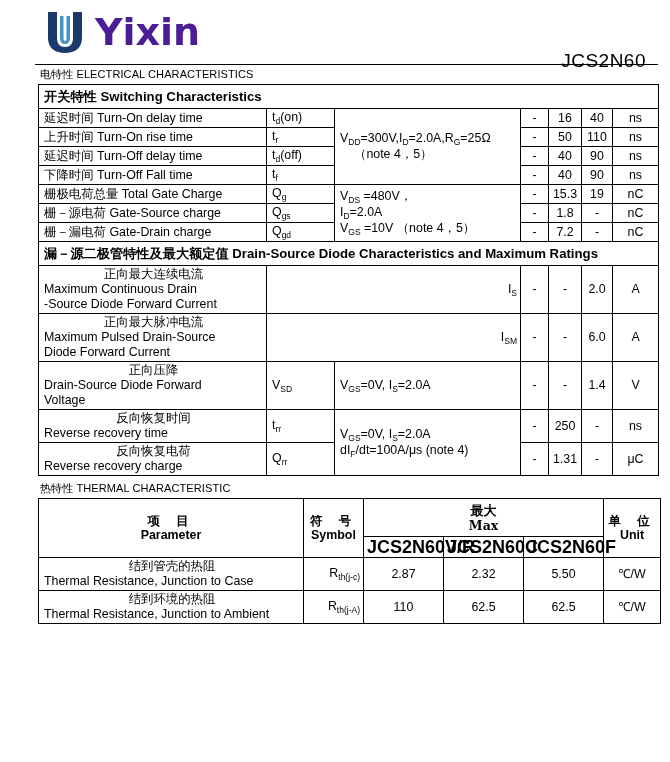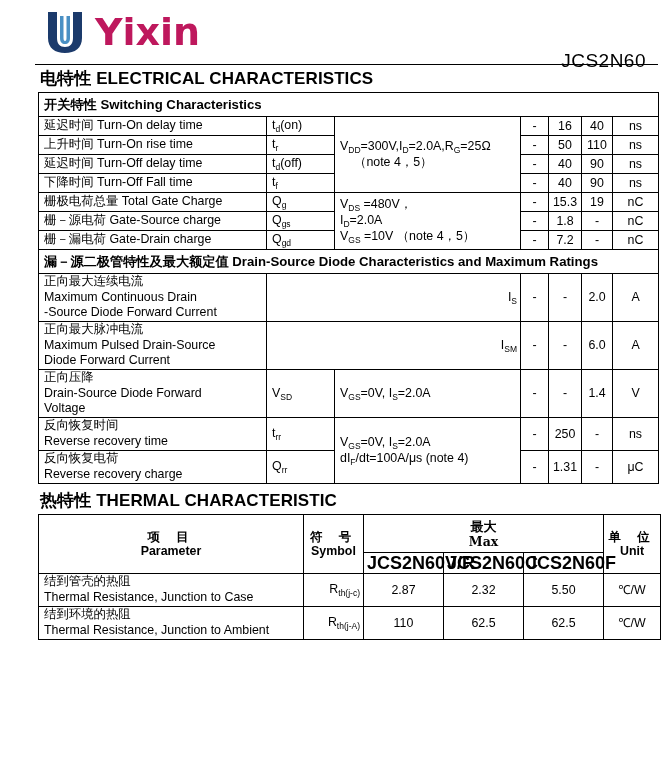--- a/index.html
+++ b/index.html
@@ -32,21 +32,21 @@
     width: 40px;
     height: 44px;
     position: relative;
     margin-right: 10px;
   }
   .logo-mark svg { display: block; }
   .logo-text {
     font-family: "DejaVu Sans", sans-serif;
     font-size: 38px;
     font-weight: bold;
-    color: #be185d;
+    color: #4c1d95;
     letter-spacing: 0px;
     line-height: 38px;
   }
   .part-number {
     position: absolute;
     right: 24px;
     top: 50px;
     font-size: 19px;
     letter-spacing: 0.5px;
     font-family: "Liberation Sans", sans-serif;
@@ -55,22 +55,22 @@
     position: absolute;
     left: 35px;
     right: 12px;
     top: 64px;
     height: 1px;
     background: #000;
   }
 
   
   .section-title {
-    font-size: 17px;
-    font-weight: bold;
+    font-size: 11px;
+    font-weight: normal;
     margin: 5px 0 2px 40px;
     letter-spacing: 0.1px;
   }
   .section-title .cn { font-family: "DejaVu Sans", sans-serif; }
 
   
   .tbl {
     border-collapse: collapse;
     table-layout: fixed;
     margin-left: 38px;
@@ -83,21 +83,21 @@
     line-height: 15px;
   }
   .tbl.main { width: 620px; }
   .tbl.therm { width: 622px; }
 
   .cell-par {
     padding-left: 5px !important;
     font-family: "Liberation Sans", sans-serif;
     white-space: nowrap;
   }
-  .cell-par .cn { font-family: Liberation Mono, monospace; }
+  .cell-par .cn { font-family: Liberation Sans, sans-serif; text-align: center; }
   .cell-sym { text-align: left; padding-left: 5px !important; }
   .cell-cond { text-align: left; padding-left: 5px !important; }
   .num { text-align: center; }
   .ctr { text-align: right; }
 
   .subhdr td {
     font-weight: bold;
     font-size: 13.2px;
     padding-left: 5px !important;
     height: 21px;

